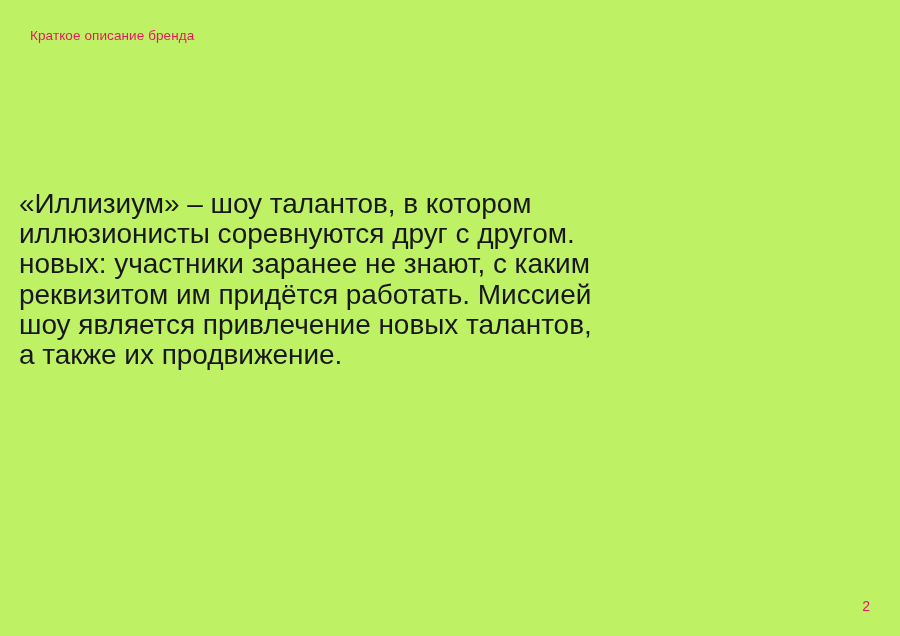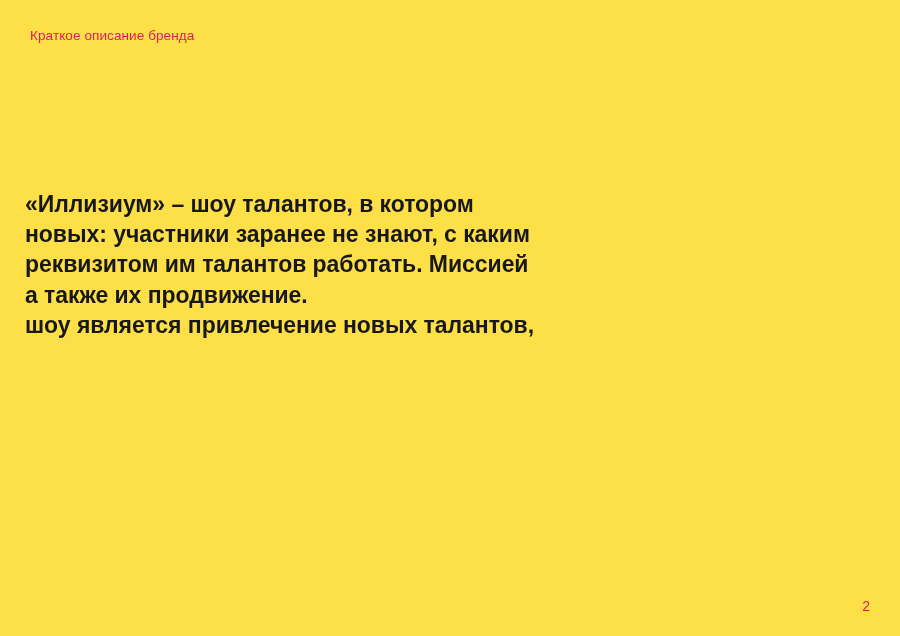--- a/index.html
+++ b/index.html
@@ -7,21 +7,21 @@
     margin: 0;
     padding: 0;
     background: #ffffff;
   }
 
   .slide {
     position: relative;
     width: 900px;
     height: 636px;
     margin: 0 auto;
-    background: #fde047;
+    background: #bef264;
     overflow: hidden;
     font-family: "Liberation Sans", "DejaVu Sans", sans-serif;
     -webkit-font-smoothing: antialiased;
   }
 
   
   .slide-eyebrow {
     position: absolute;
     left: 30px;
     top: 27px;
@@ -29,26 +29,26 @@
     line-height: 18px;
     letter-spacing: 0.1px;
     font-weight: 400;
     color: #e21b5f;
     white-space: nowrap;
   }
 
   
   .slide-body {
     position: absolute;
-    left: 25px;
+    left: 19px;
     top: 189px;
     width: 560px;
-    font-size: 23px;
+    font-size: 28px;
     line-height: 30.2px;
-    font-weight: 700;
+    font-weight: 400;
     color: #18181c;
     letter-spacing: -0.05px;
   }
 
   .slide-body .line {
     display: block;
     white-space: pre;
   }
 
   
@@ -65,21 +65,22 @@
 </style>
 </head>
 <body>
 
 <div class="slide">
 
   <div class="slide-eyebrow">Краткое описание бренда</div>
 
   <div class="slide-body">
     <span class="line">«Иллизиум» – шоу талантов, в котором</span>
+    <span class="line">иллюзионисты соревнуются друг с другом.</span>
     <span class="line">новых: участники заранее не знают, с каким</span>
-    <span class="line">реквизитом им талантов работать. Миссией</span>
+    <span class="line">реквизитом им придётся работать. Миссией</span>
+    <span class="line">шоу является привлечение новых талантов,</span>
     <span class="line">а также их продвижение.</span>
-    <span class="line">шоу является привлечение новых талантов,</span>
   </div>
 
   <div class="slide-page-number">2</div>
 
 </div>
 
 </body></html>

